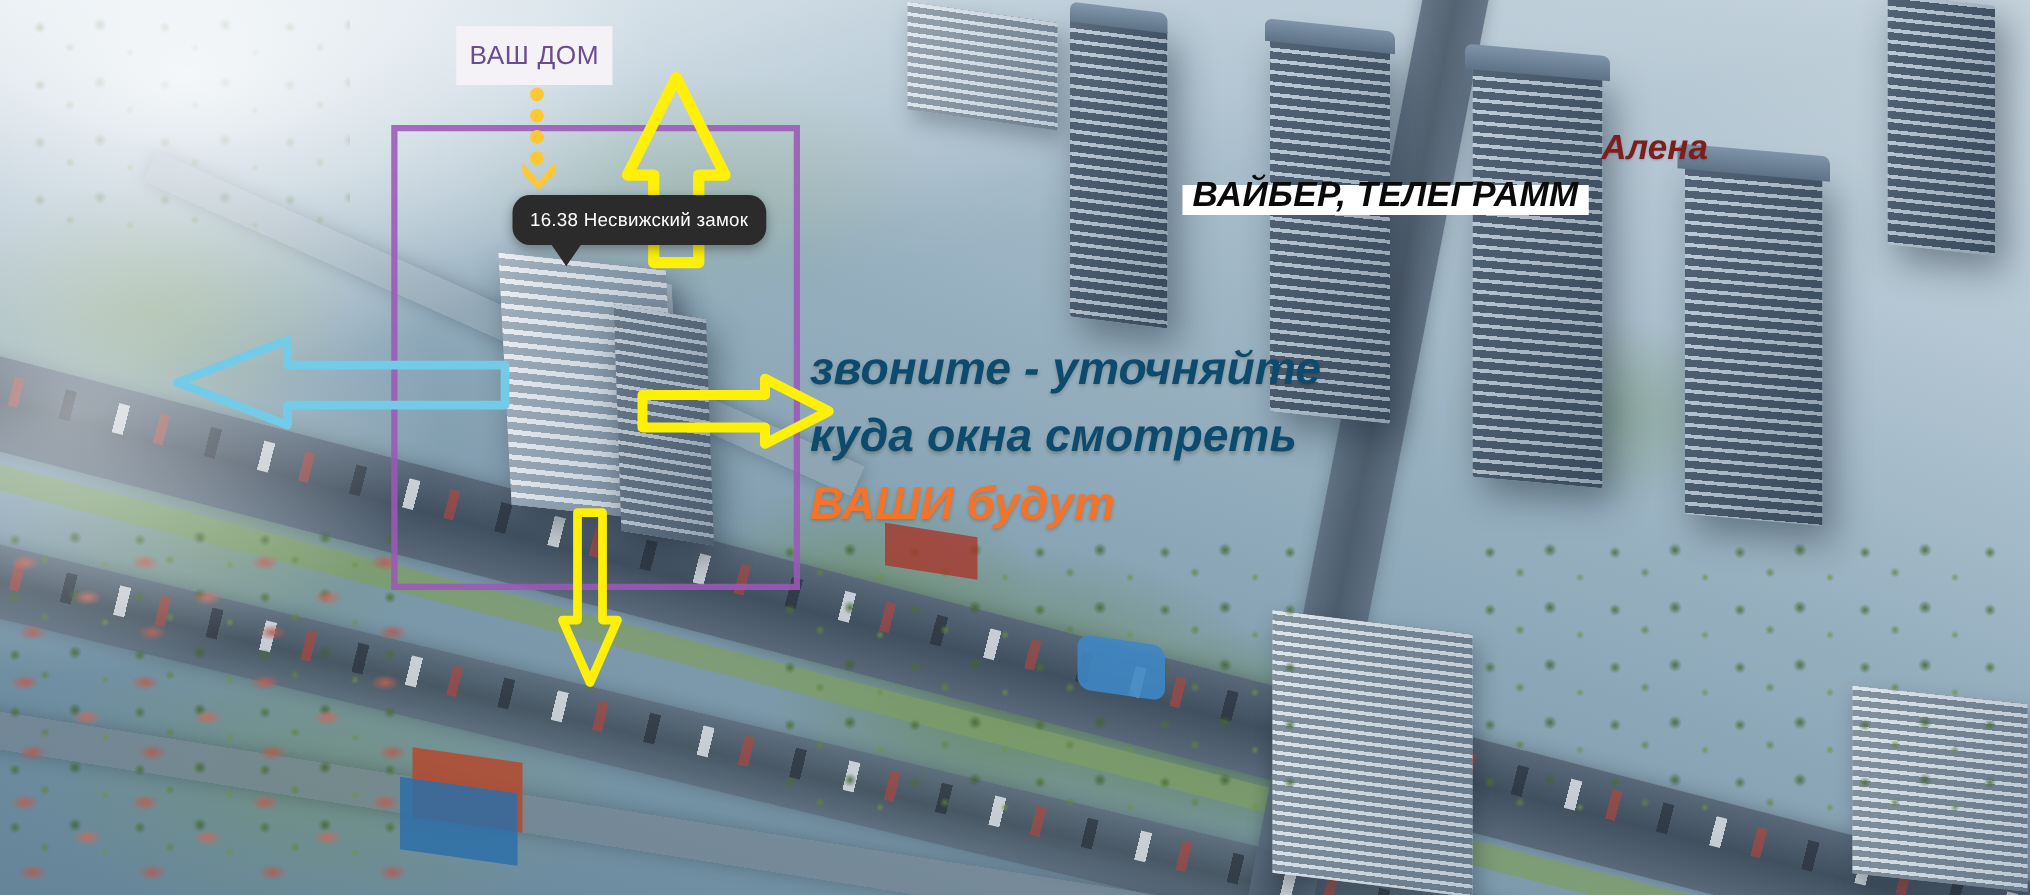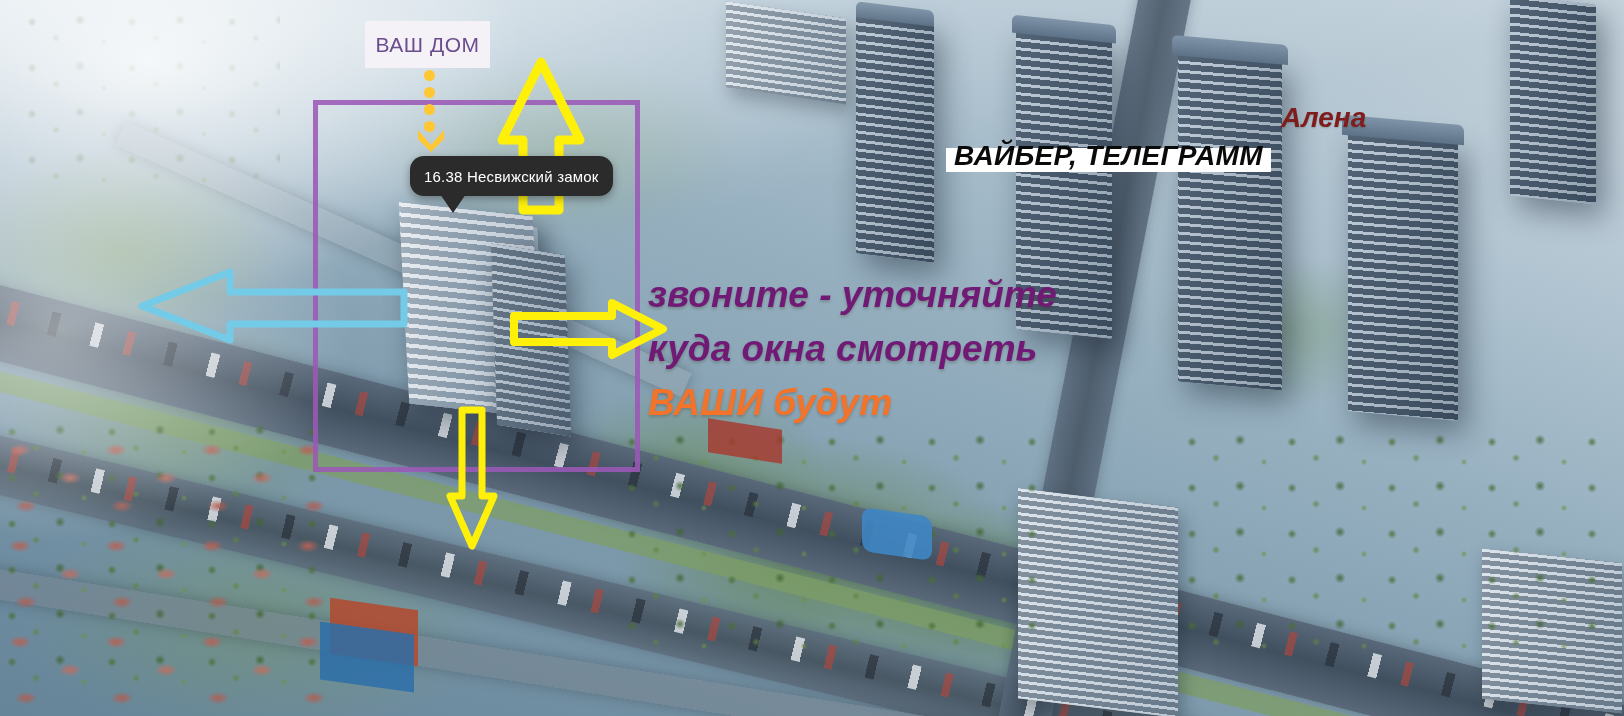--- a/index.html
+++ b/index.html
@@ -219,21 +219,21 @@
     margin-left:27px;
   }
 
   
   #cta { left:648px; top:268px; width:520px; }
   #cta .line {
     font-size:37px; font-weight:bold; font-style:italic;
     line-height:54px; white-space:nowrap;
     font-family:"Liberation Sans", sans-serif;
   }
-  #cta .y { color:#701a75; text-shadow:0 2px 3px rgba(40,40,0,.25); }
+  #cta .y { color:#0c4a6e; text-shadow:0 2px 3px rgba(40,40,0,.25); }
   #cta .o { color:#f2732a; text-shadow:0 2px 3px rgba(60,30,0,.22); }
 </style>
 </head>
 <body>
 
 <div id="stage">
 
   <div class="map-base">
     <div class="ground"></div>
     <div class="veg"></div>

